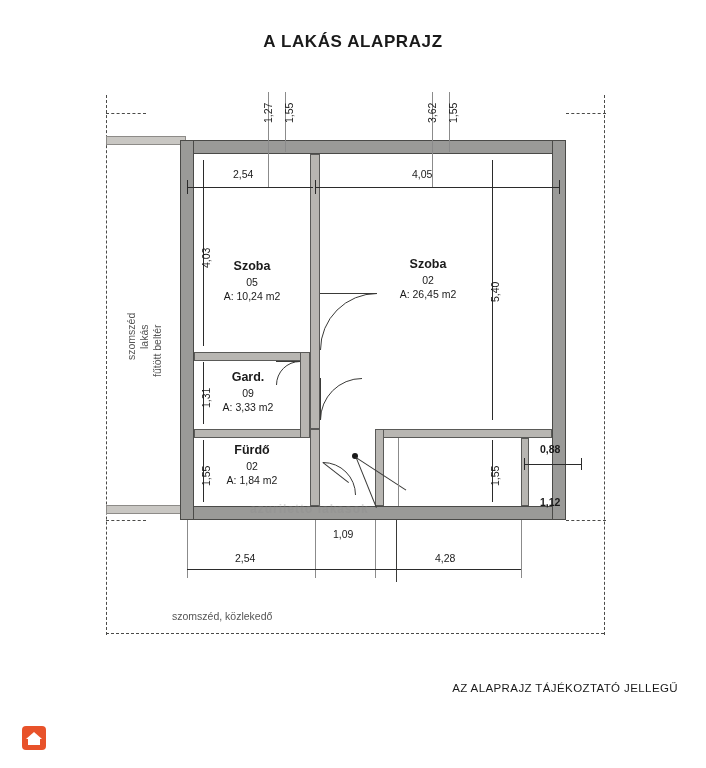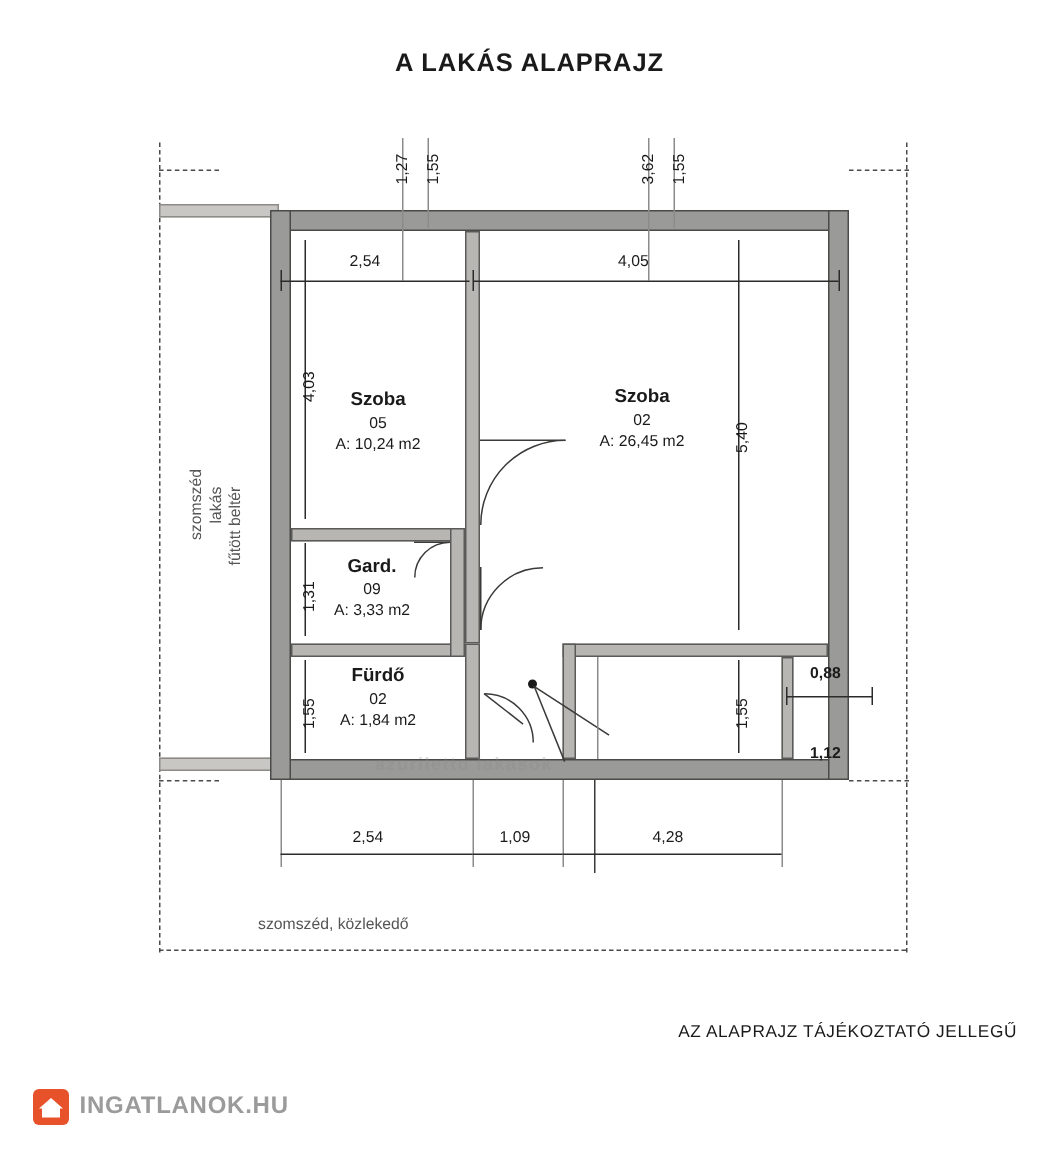--- a/index.html
+++ b/index.html
@@ -323,26 +323,25 @@
   <div class="thinline" style="left:187px; top:520px; width:1px; height:58px; background:#8b8b8b;"></div>
   <div class="thinline" style="left:315px; top:520px; width:1px; height:58px; background:#8b8b8b;"></div>
   <div class="thinline" style="left:375px; top:520px; width:1px; height:58px; background:#8b8b8b;"></div>
   <div class="thinline" style="left:521px; top:520px; width:1px; height:58px; background:#8b8b8b;"></div>
 
   <div class="dimline hline" style="left:187px; top:569px; width:128px;"></div>
   <div class="dimline hline" style="left:315px; top:569px; width:60px;"></div>
   <div class="dimline hline" style="left:375px; top:569px; width:146px;"></div>
 
   <div class="dimtext" style="left:235px; top:552px;">2,54</div>
-  <div class="dimtext" style="left:333px; top:552px;">1,09</div>
+  <div class="dimtext" style="left:333px; top:528px;">1,09</div>
   <div class="dimtext" style="left:435px; top:552px;">4,28</div>
 
   <div class="note" style="left:172px; top:610px;">szomszéd, közlekedő</div>
 
   <div class="watermark">azuriletto lakasok</div>
 </div>
 
 <div class="footnote">AZ ALAPRAJZ TÁJÉKOZTATÓ JELLEGŰ</div>
 
 <div class="brand">
   <span class="brand-mark"></span>
-  <span class="brand-text">INGATLANOK.HU</span>
 </div>
 
 </body></html>

